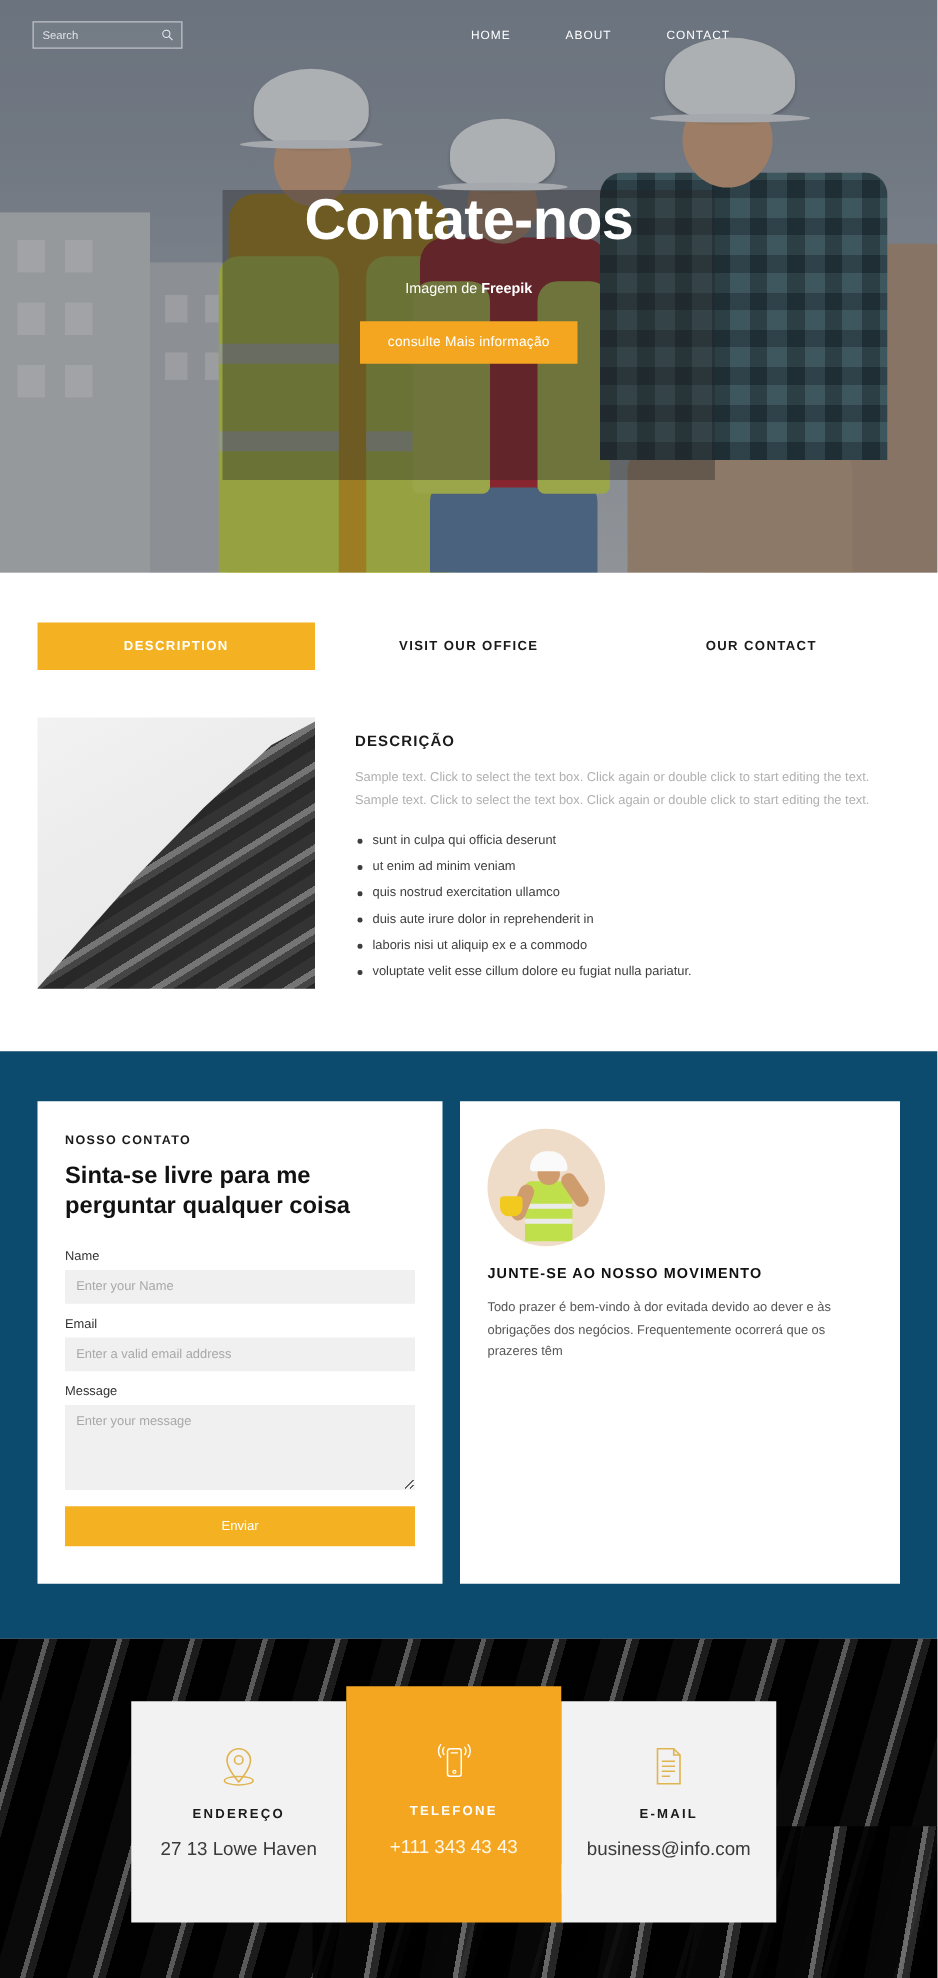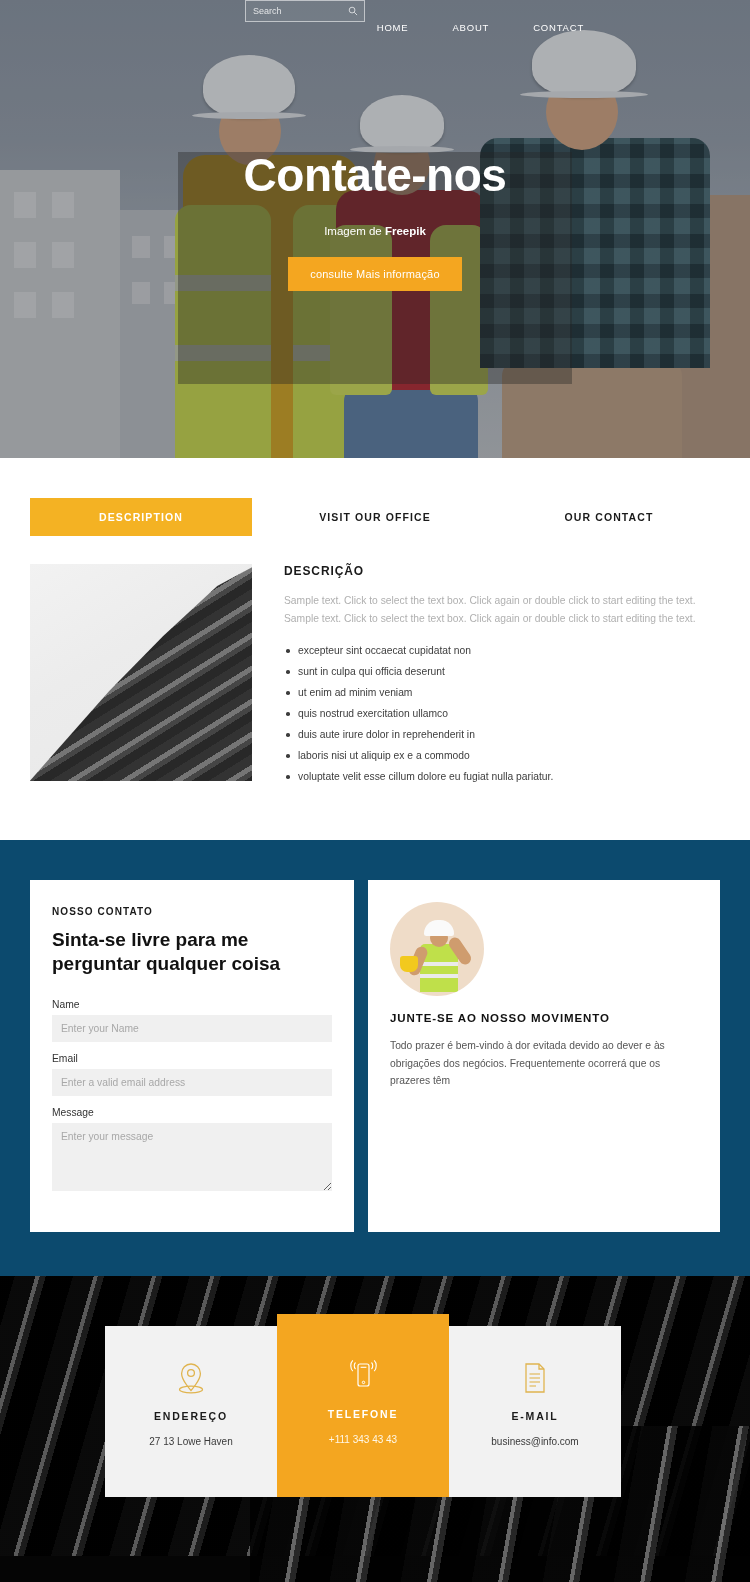--- a/index.html
+++ b/index.html
@@ -92,21 +92,21 @@
   .hero-btn{
     display:inline-block; margin-top:20px;
     background:#f4a620; color:#fff; border:none;
     font-size:11px; padding:11px 22px; min-width:150px;
     font-family:inherit; cursor:pointer; letter-spacing:.2px;
   }
 
   
   .topbar{
     position:absolute; left:0; top:0; width:610px; height:56px; z-index:9;
-    display:flex; align-items:center; padding:0 26px;flex-direction:column;
+    display:flex; align-items:center; padding:0 26px;
   }
   .search-box{
     position:relative; width:120px; height:22px;
     border:1px solid rgba(255,255,255,.55); background:rgba(255,255,255,.06);
     display:flex; align-items:center;
   }
   .search-box input{
     background:transparent; border:none; outline:none; color:#fff;
     font-size:9px; padding:0 20px 0 7px; width:100%; height:100%;
     font-family:inherit;
@@ -123,21 +123,21 @@
   .tabs-section{ background:#fff; padding:40px 0 50px; }
   .wrap{ width:690px; margin:0 auto; }
   .tabs{ display:flex;justify-content:space-between; }
   .tab{
     width:222px; text-align:center; font-size:10.5px; font-weight:bold;
     letter-spacing:1.1px; padding:13px 0; color:#1a1a1a; cursor:pointer;
     background:transparent; border:none; font-family:inherit;
   }
   .tab.active{ background:#f4b223; color:#fff; }
 
-  .desc-row{ display:flex; margin-top:28px; gap:32px; }
+  .desc-row{ display:flex; margin-top:38px; gap:32px;align-items:flex-end; }
   .desc-img{
     width:222px; height:217px; flex:none; position:relative; overflow:hidden;
     background:linear-gradient(150deg,#f2f2f2 0%,#ececec 40%,#e8e8e8 100%);
   }
   .desc-img .facade{
     position:absolute; right:-30px; bottom:-20px; width:270px; height:250px;
     background:
       repeating-linear-gradient(-32deg, #1e1e1e 0 9px, #3d3d3d 9px 14px, #6f6f6f 14px 19px, #2a2a2a 19px 28px),
       #222;
     clip-path:polygon(100% 0, 100% 100%, 0 100%, 18% 78%, 36% 56%, 56% 34%, 76% 14%);
@@ -219,21 +219,21 @@
   .cards-row{ position:relative; display:flex; width:540px; margin:0 auto; z-index:3;}
   .ccard{
     width:172px; padding:30px 10px 30px; text-align:center; background:#f2f2f2;
   }
   .ccard.mid{ background:#f4a620; padding:40px 10px 52px; margin-top:-12px;}
   .ccard-icon{ height:44px; display:flex; align-items:center; justify-content:center; margin-bottom:10px;}
   .ccard-title{
     font-size:10.5px; font-weight:bold; letter-spacing:1.8px; color:#1a1a1a; margin-bottom:14px;
   }
   .ccard.mid .ccard-title{ color:#fff; }
-  .ccard-val{ font-size:10px; color:#3a3a3a; }
+  .ccard-val{ font-size:15px; color:#3a3a3a; }
   .ccard.mid .ccard-val{ color:#fff8e8; }
   .footer-note{
     position:relative; z-index:3; text-align:center; color:#cfcfcf;
     font-size:9.8px; line-height:1.65; padding:118px 0 38px; width:330px; margin:0 auto;
   }
 </style>
 </head>
 <body>
 
 <section class="hero">
@@ -321,21 +321,20 @@
     </div>
 
     <div class="desc-row">
       <div class="desc-img">
         <div class="facade"></div>
       </div>
       <div class="desc-body">
         <h2 class="desc-head">DESCRIÇÃO</h2>
         <p class="desc-p">Sample text. Click to select the text box. Click again or double click to start editing the text. Sample text. Click to select the text box. Click again or double click to start editing the text.</p>
         <ul class="desc-list">
-          <li>excepteur sint occaecat cupidatat non</li>
           <li>sunt in culpa qui officia deserunt</li>
           <li>ut enim ad minim veniam</li>
           <li>quis nostrud exercitation ullamco</li>
           <li>duis aute irure dolor in reprehenderit in</li>
           <li>laboris nisi ut aliquip ex e a commodo</li>
           <li>voluptate velit esse cillum dolore eu fugiat nulla pariatur.</li>
         </ul>
       </div>
     </div>
   </div>
@@ -350,20 +349,21 @@
 
       <label class="field-label">Name</label>
       <input class="inp" value="" placeholder="Enter your Name" style="">
 
       <label class="field-label">Email</label>
       <input class="inp" value="" placeholder="Enter a valid email address" style="">
 
       <label class="field-label">Message</label>
       <textarea class="inp" placeholder="Enter your message" style=""></textarea>
 
+      <button class="send-btn">Enviar</button>
     </div>
 
     <div class="card card-right">
       <div class="avatar">
         <span class="av-vest"></span>
         <span class="av-strip" style="top:60px"></span>
         <span class="av-strip" style="top:72px"></span>
         <span class="av-arm" style="left:22px;top:44px;transform:rotate(22deg)"></span>
         <span class="av-arm" style="left:64px;top:34px;transform:rotate(-34deg)"></span>
         <span class="av-bucket"></span>

